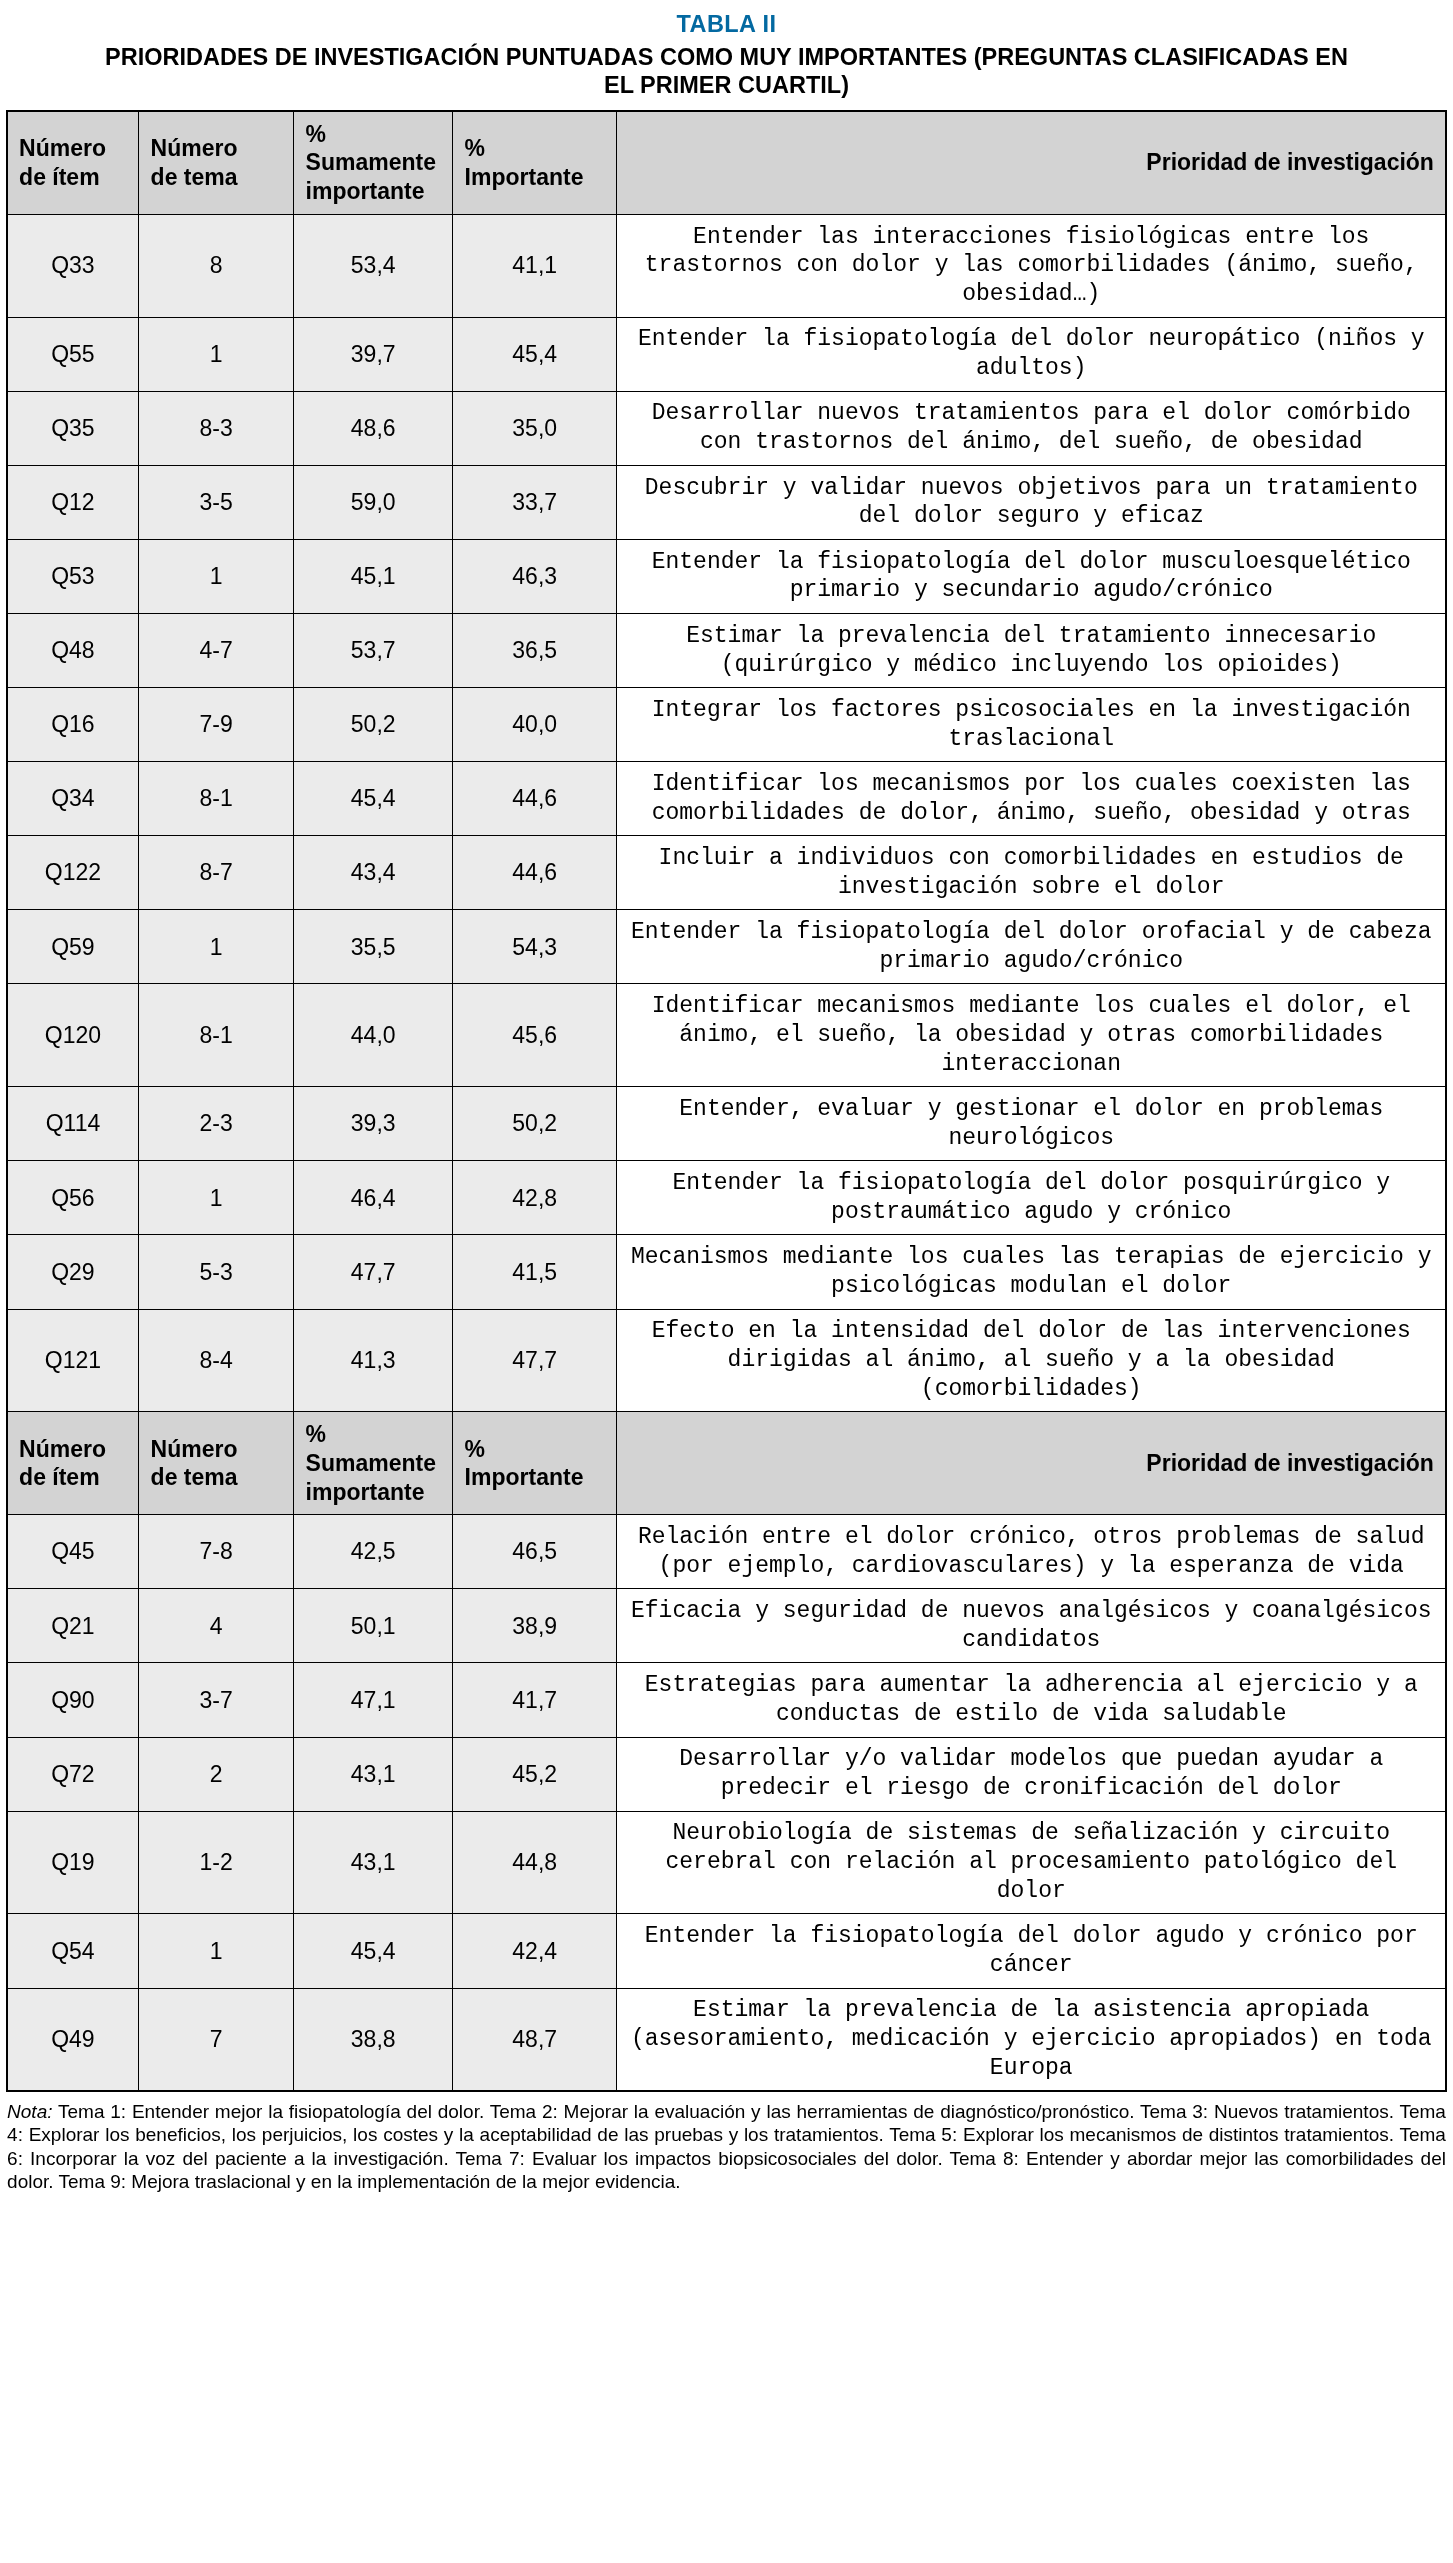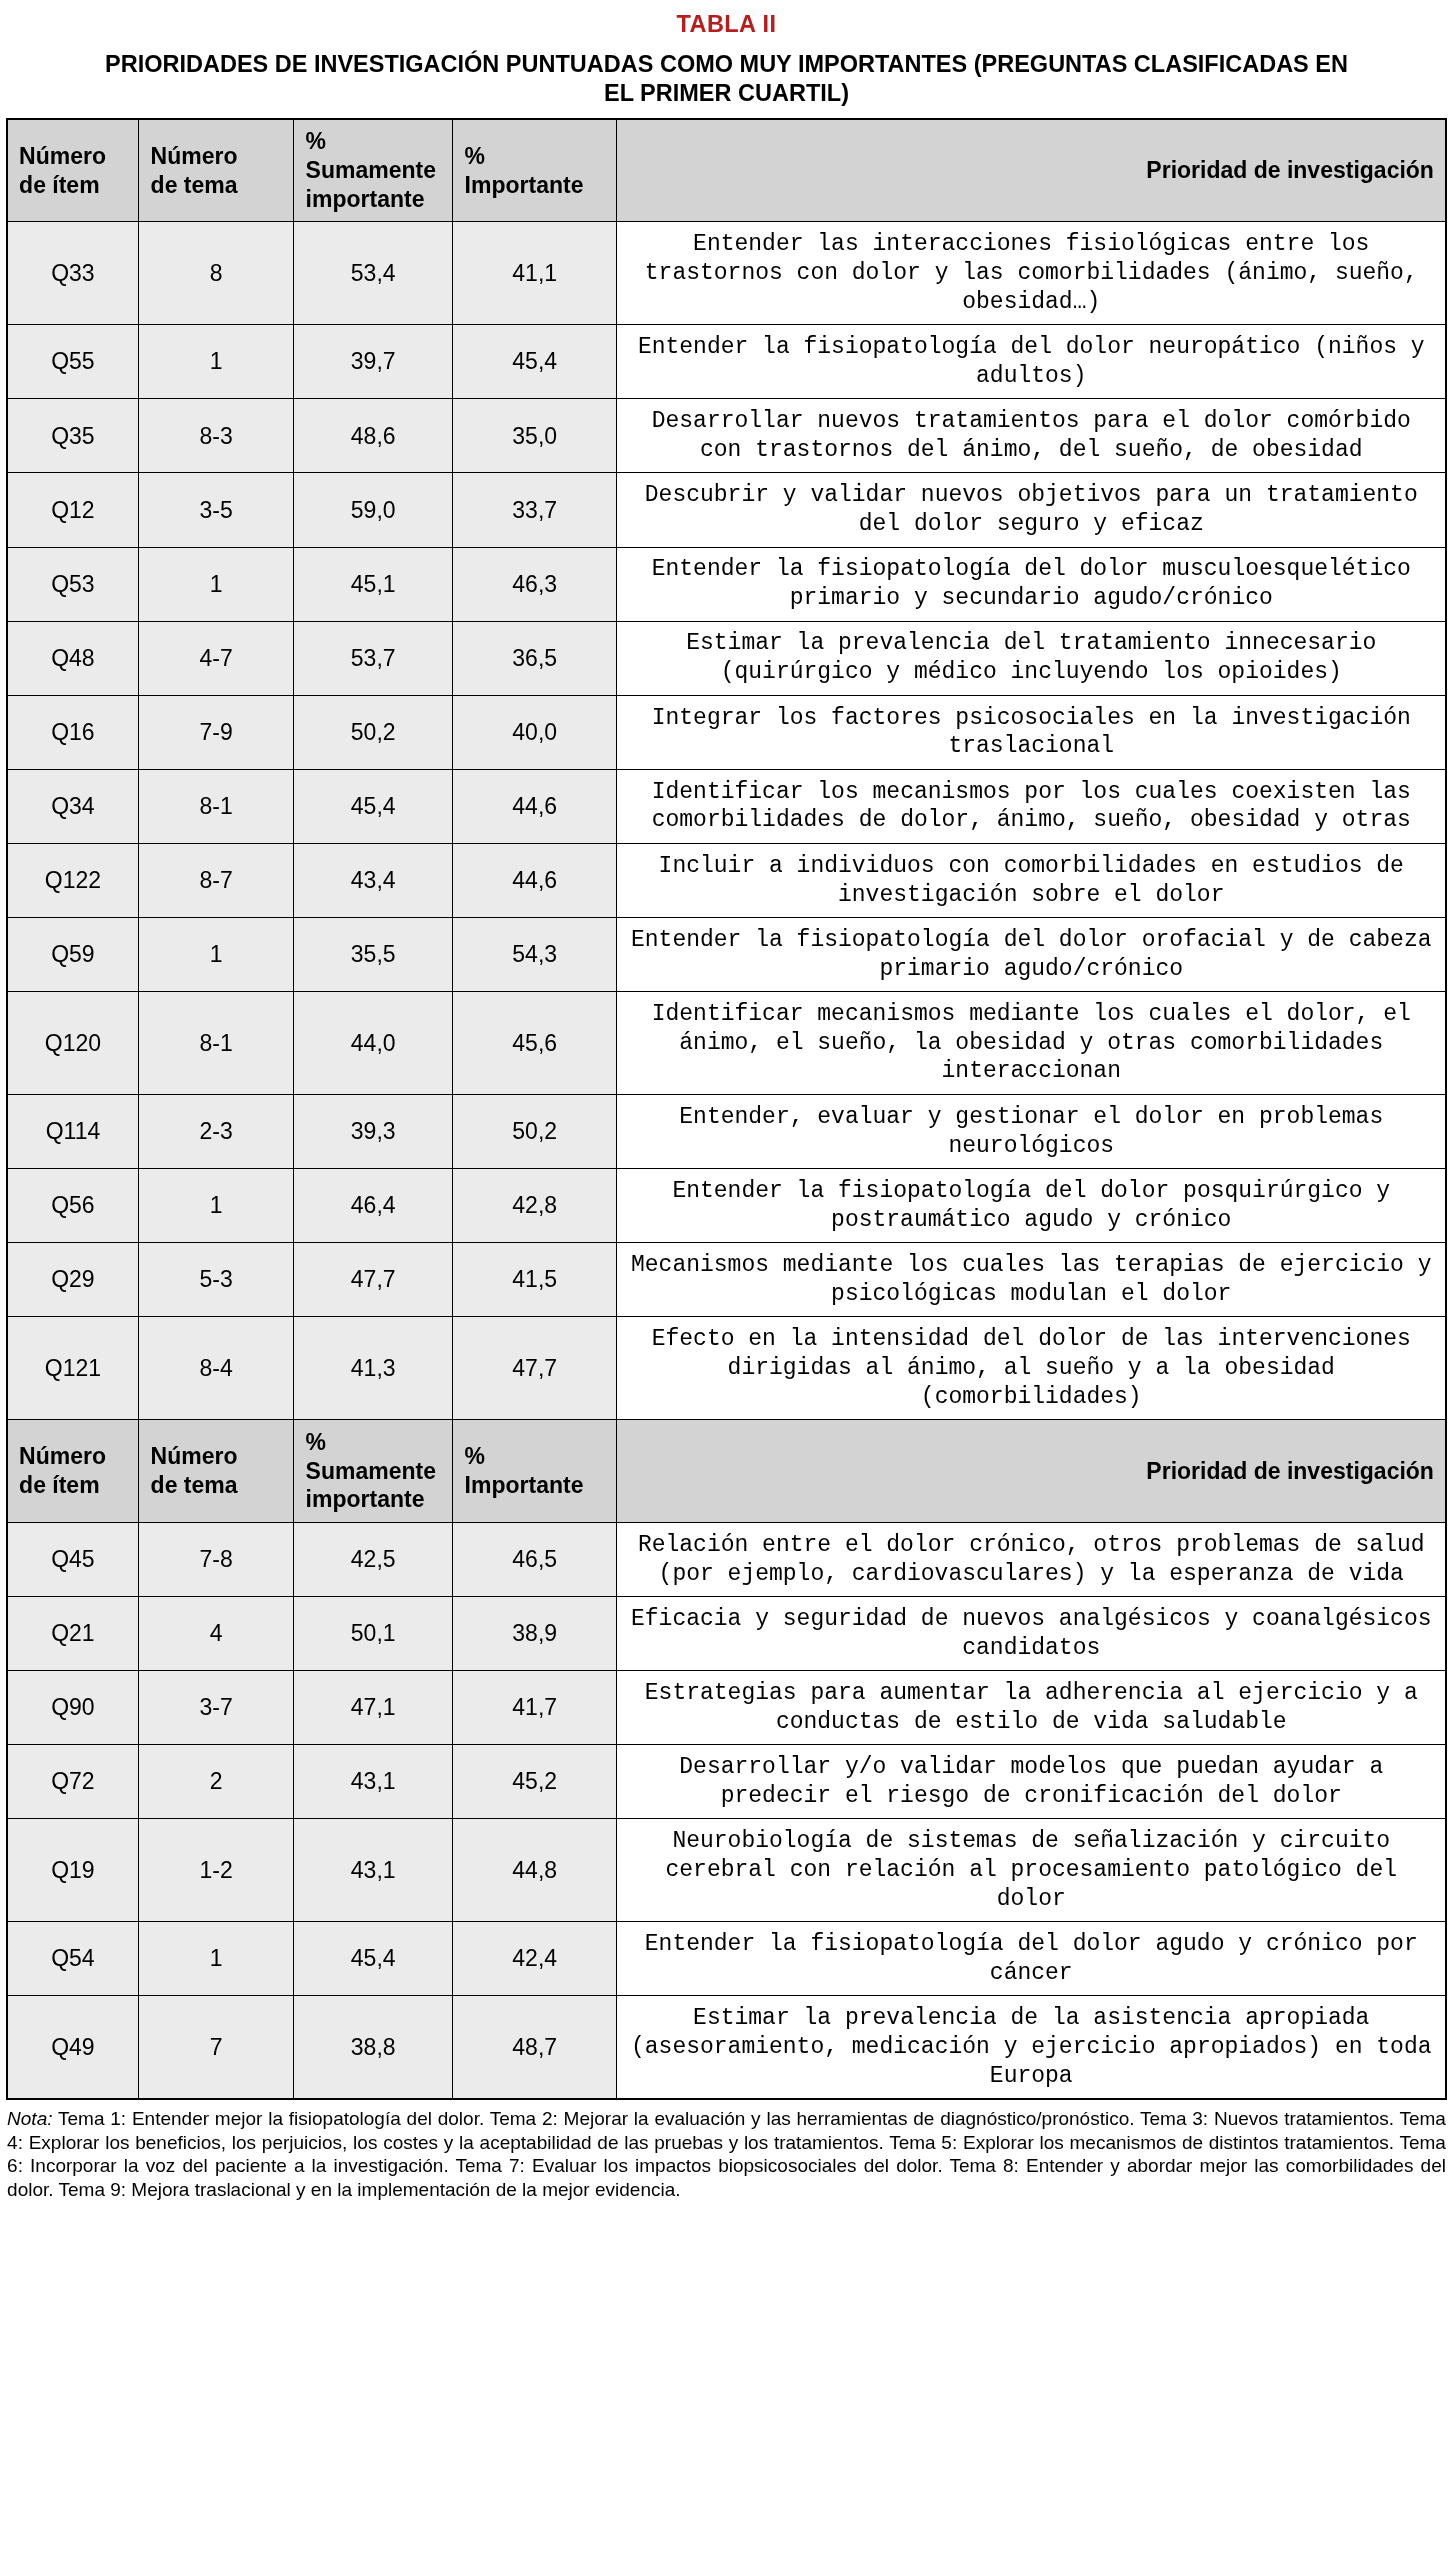--- a/index.html
+++ b/index.html
@@ -13,30 +13,30 @@
   .page {
     width: 1453px;
     box-sizing: border-box;
     padding: 8.5px 5.7px 14.2px 5.7px;
     background: #ffffff;
   }
   .title {
     text-align: center;
     font-weight: bold;
     font-size: 23.5px;
-    color: #b91c1c;
+    color: #0369a1;
     letter-spacing: 0.4px;
     margin: 2.8px 0 4.3px 0;
   }
   .subtitle {
     text-align: center;
     font-weight: bold;
     font-size: 23.5px;
     line-height: 1.22;
-    margin: 12px 0 10px 0;
+    margin: 4px 0 10px 0;
     white-space: pre-line;
   }
   table.priorities {
     width: 100%;
     border-collapse: collapse;
     table-layout: fixed;
     border: 2.1px solid #000000;
   }
   col.c-item  { width: 132px; }
   col.c-theme { width: 155px; }

